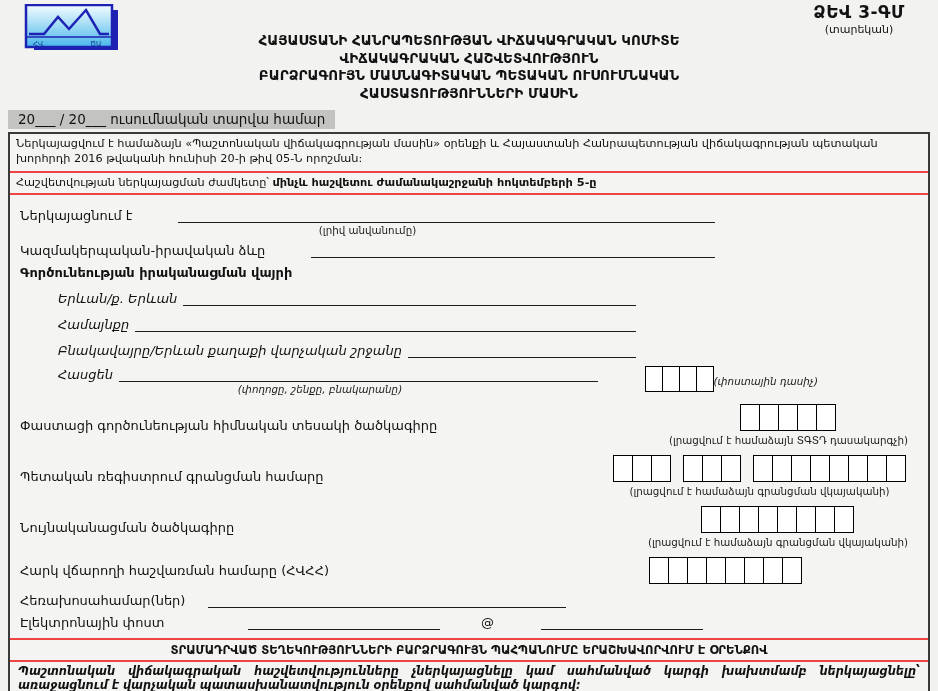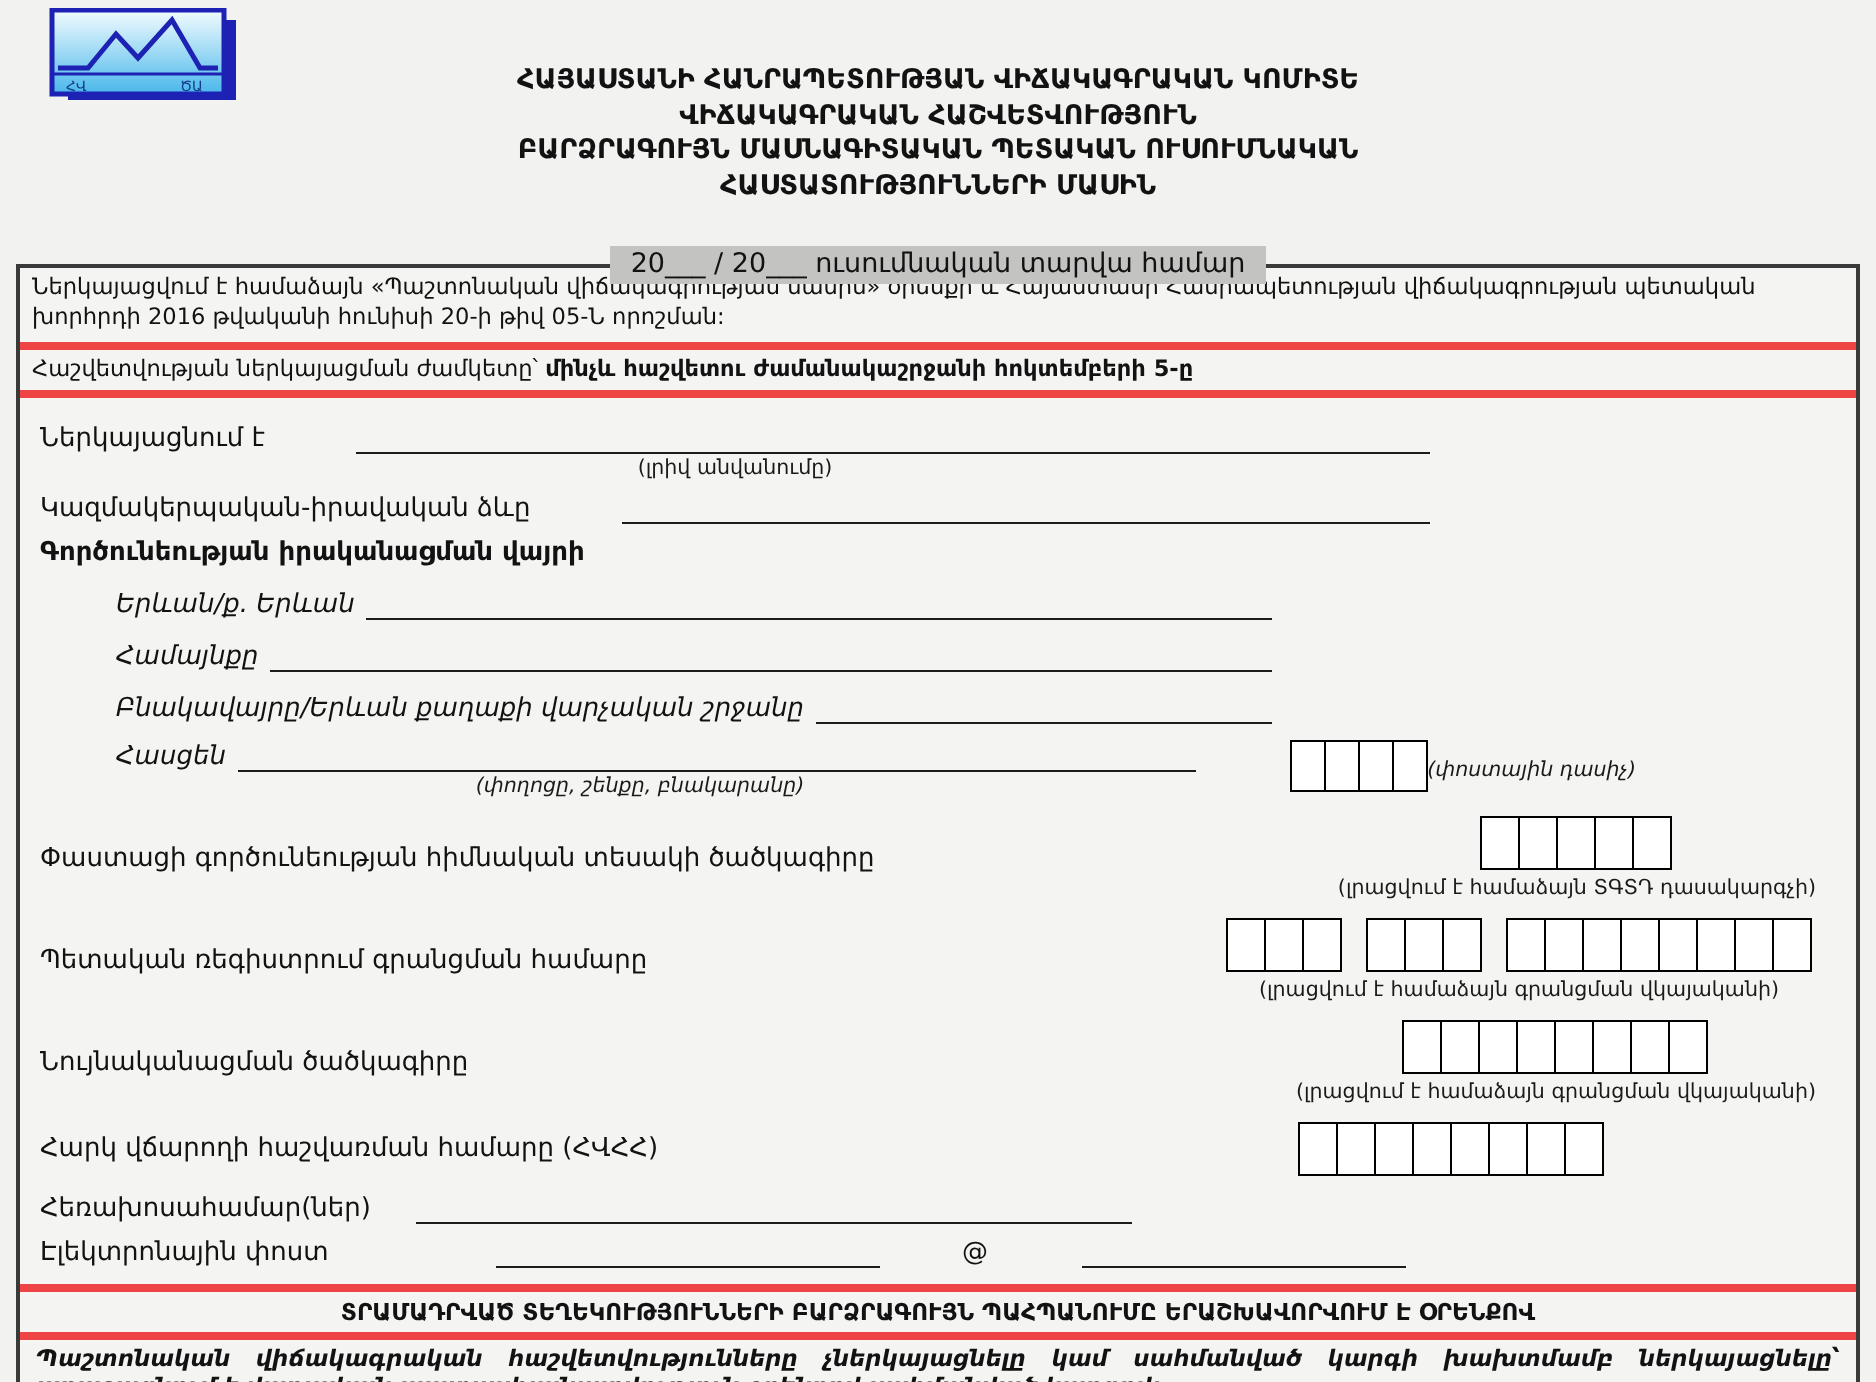--- a/index.html
+++ b/index.html
@@ -9,25 +9,25 @@
     font-family:"DejaVu Sans",sans-serif;font-size:13px;
     padding:0 8px;overflow:hidden;
   }
   
   .hdr{position:relative;height:132px;}
   .logo{position:absolute;left:16px;top:4px;width:96px;height:48px;}
   .code-wrap{position:absolute;right:6px;top:2px;width:130px;text-align:center;}
   .form-code{font-weight:bold;font-size:17px;letter-spacing:.5px;}
   .periodicity{font-size:11px;margin-top:1px;}
   .titles{padding-top:32px;text-align:center;font-weight:bold;font-size:13.5px;line-height:17.5px;}
-  .year-line{text-align:center;margin-top:22px;}
+  .year-line{text-align:left;margin-top:9px;}
   .year-line span{background:#c3c3c2;padding:1px 10px 2px;font-size:13.5px;}
   
   .ftable{border:2px solid #3a3a3a;background:#f4f4f3;}
-  .row{border-top:4px solid #ef4444;}
+  .row{border-top:2px solid #ef4444;}
   .row:first-child{border-top:none;}
   .row.legal{padding:3px 6px 5px;font-size:11.3px;line-height:14.5px;}
   .row.deadline{padding:3px 6px 4px;font-size:11.3px;}
   .row.conf{text-align:center;font-weight:bold;font-size:11.6px;padding:3px 4px;}
   .row.warn{font-style:italic;font-weight:bold;font-size:11.4px;line-height:14px;text-align:justify;padding:2px 8px 4px;}
   
   .row.fields{padding:6px 10px 8px;}
   .frow{display:flex;align-items:flex-end;}
   .uline{flex:1;border-bottom:1px solid #1c1c1c;height:15px;margin-left:6px;}
   .w-top{width:695px;}
@@ -78,20 +78,24 @@
             <stop offset="1" stop-color="#49b7ea"></stop>
           </linearGradient>
         </defs>
         <rect x="2" y="1" width="86" height="42" fill="url(#lg)" stroke="#1d22b4" stroke-width="2.5"></rect>
         <polyline points="5,30 20,30 34,13 45,25 62,6 76,30 85,30" fill="none" stroke="#1d22b4" stroke-width="2.5"></polyline>
         <line x1="3" y1="33" x2="87" y2="33" stroke="#1d22b4" stroke-width="1.5"></line>
         <text x="9" y="41.5" font-size="7" fill="#123c8c" font-family="DejaVu Sans, sans-serif">ՀՎ</text>
         <text x="66" y="41.5" font-size="7" fill="#123c8c" font-family="DejaVu Sans, sans-serif">ԾԱ</text>
       </svg>
     </div>
+    <div class="code-wrap">
+      <div class="form-code">ՁԵՎ 3-ԳՄ</div>
+      <div class="periodicity">(տարեկան)</div>
+    </div>
     <div class="titles">
       <div>ՀԱՅԱՍՏԱՆԻ ՀԱՆՐԱՊԵՏՈՒԹՅԱՆ ՎԻՃԱԿԱԳՐԱԿԱՆ ԿՈՄԻՏԵ</div>
       <div>ՎԻՃԱԿԱԳՐԱԿԱՆ ՀԱՇՎԵՏՎՈՒԹՅՈՒՆ</div>
       <div>ԲԱՐՁՐԱԳՈՒՅՆ ՄԱՍՆԱԳԻՏԱԿԱՆ ՊԵՏԱԿԱՆ ՈՒՍՈՒՄՆԱԿԱՆ</div>
       <div>ՀԱՍՏԱՏՈՒԹՅՈՒՆՆԵՐԻ ՄԱՍԻՆ</div>
     </div>
     <div class="year-line">
       <span>20___ / 20___  ուսումնական տարվա համար</span>
     </div>
   </div>

